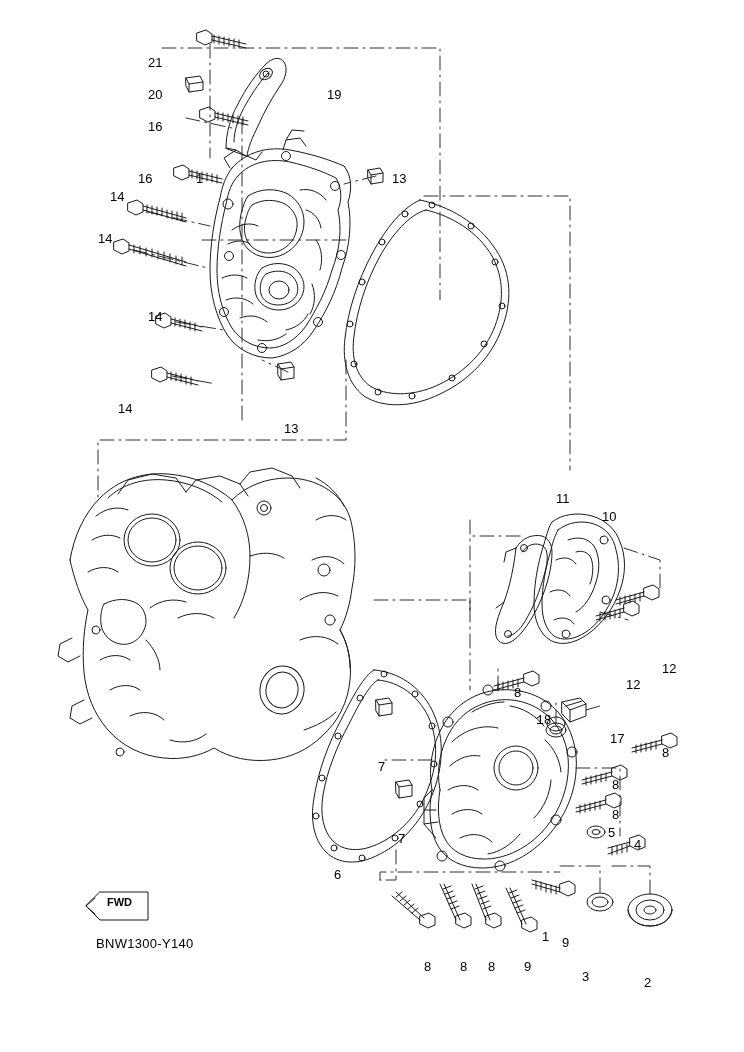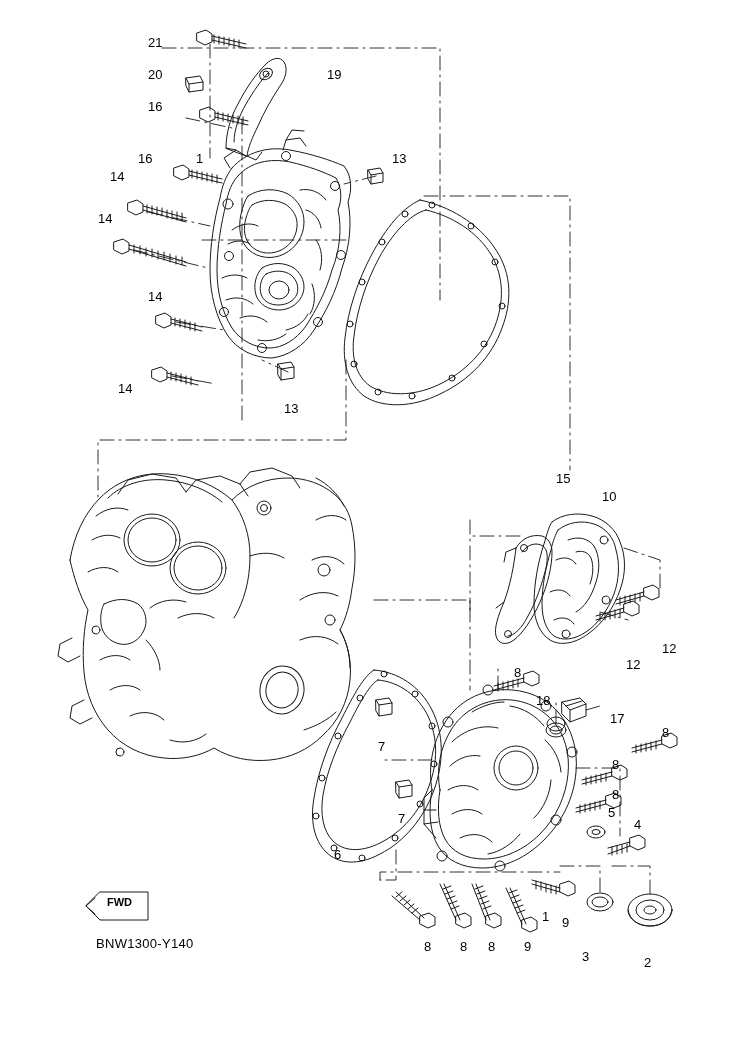--- a/index.html
+++ b/index.html
@@ -24,20 +24,21 @@
     width: 744px;
     height: 1052px;
   }
   .callout {
     position: absolute;
     font-family: "Liberation Sans", sans-serif;
     font-size: 13px;
     color: #000000;
     line-height: 1;
     white-space: nowrap;
+    margin-top: 20px;
   }
   #part-code {
     position: absolute;
     left: 80px;
     top: 936px;
     font-family: "Liberation Sans", sans-serif;
     font-size: 13px;
     letter-spacing: 0.3px;
     color: #000000;
     margin-left: 16px;
@@ -518,26 +519,26 @@
       <div class="callout" style="left: 148px; top: 68px;">20</div>
       <div class="callout" style="left: 148px; top: 100px;">16</div>
       <div class="callout" style="left: 392px; top: 152px;">13</div>
       <div class="callout" style="left: 138px; top: 152px;">16</div>
       <div class="callout" style="left: 196px; top: 152px;">1</div>
       <div class="callout" style="left: 110px; top: 170px;">14</div>
       <div class="callout" style="left: 98px; top: 212px;">14</div>
       <div class="callout" style="left: 148px; top: 290px;">14</div>
       <div class="callout" style="left: 118px; top: 382px;">14</div>
       <div class="callout" style="left: 284px; top: 402px;">13</div>
-      <div class="callout" style="left: 556px; top: 472px;">15</div>
+      <div class="callout" style="left: 556px; top: 472px;">11</div>
       <div class="callout" style="left: 602px; top: 490px;">10</div>
       <div class="callout" style="left: 662px; top: 642px;">12</div>
       <div class="callout" style="left: 626px; top: 658px;">12</div>
       <div class="callout" style="left: 514px; top: 666px;">8</div>
-      <div class="callout" style="left: 536px; top: 694px;">18</div>
+      <div class="callout" style="left: 536px; top: 694px; font-family: Liberation Mono, monospace;">18</div>
       <div class="callout" style="left: 610px; top: 712px;">17</div>
       <div class="callout" style="left: 662px; top: 726px;">8</div>
       <div class="callout" style="left: 612px; top: 758px;">8</div>
       <div class="callout" style="left: 378px; top: 740px;">7</div>
       <div class="callout" style="left: 612px; top: 788px;">8</div>
       <div class="callout" style="left: 608px; top: 806px;">5</div>
       <div class="callout" style="left: 634px; top: 818px;">4</div>
       <div class="callout" style="left: 398px; top: 812px;">7</div>
       <div class="callout" style="left: 334px; top: 848px;">6</div>
       <div class="callout" style="left: 542px; top: 910px;">1</div>

